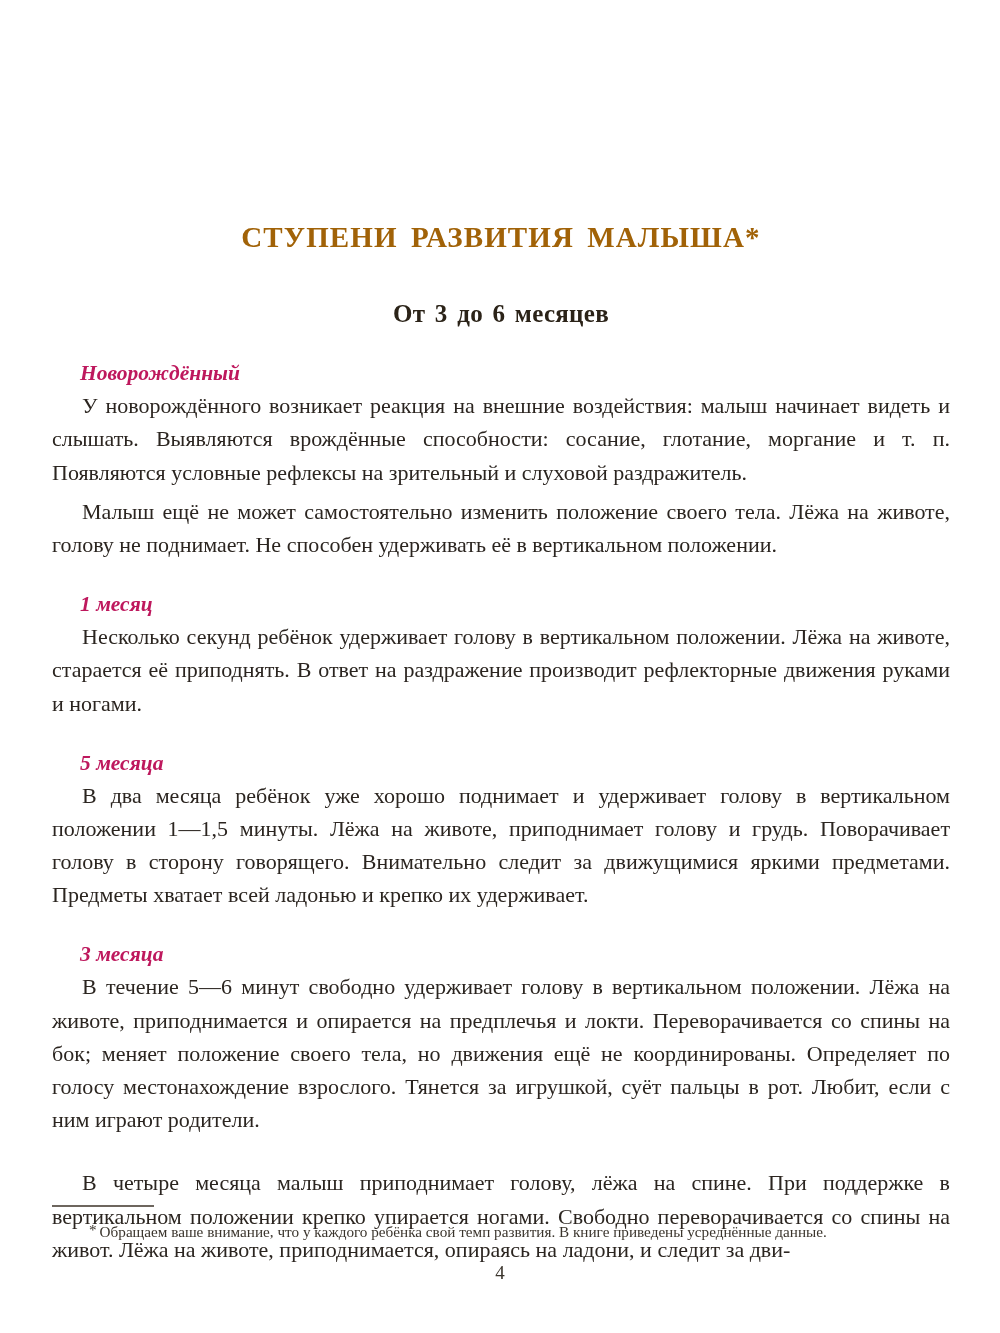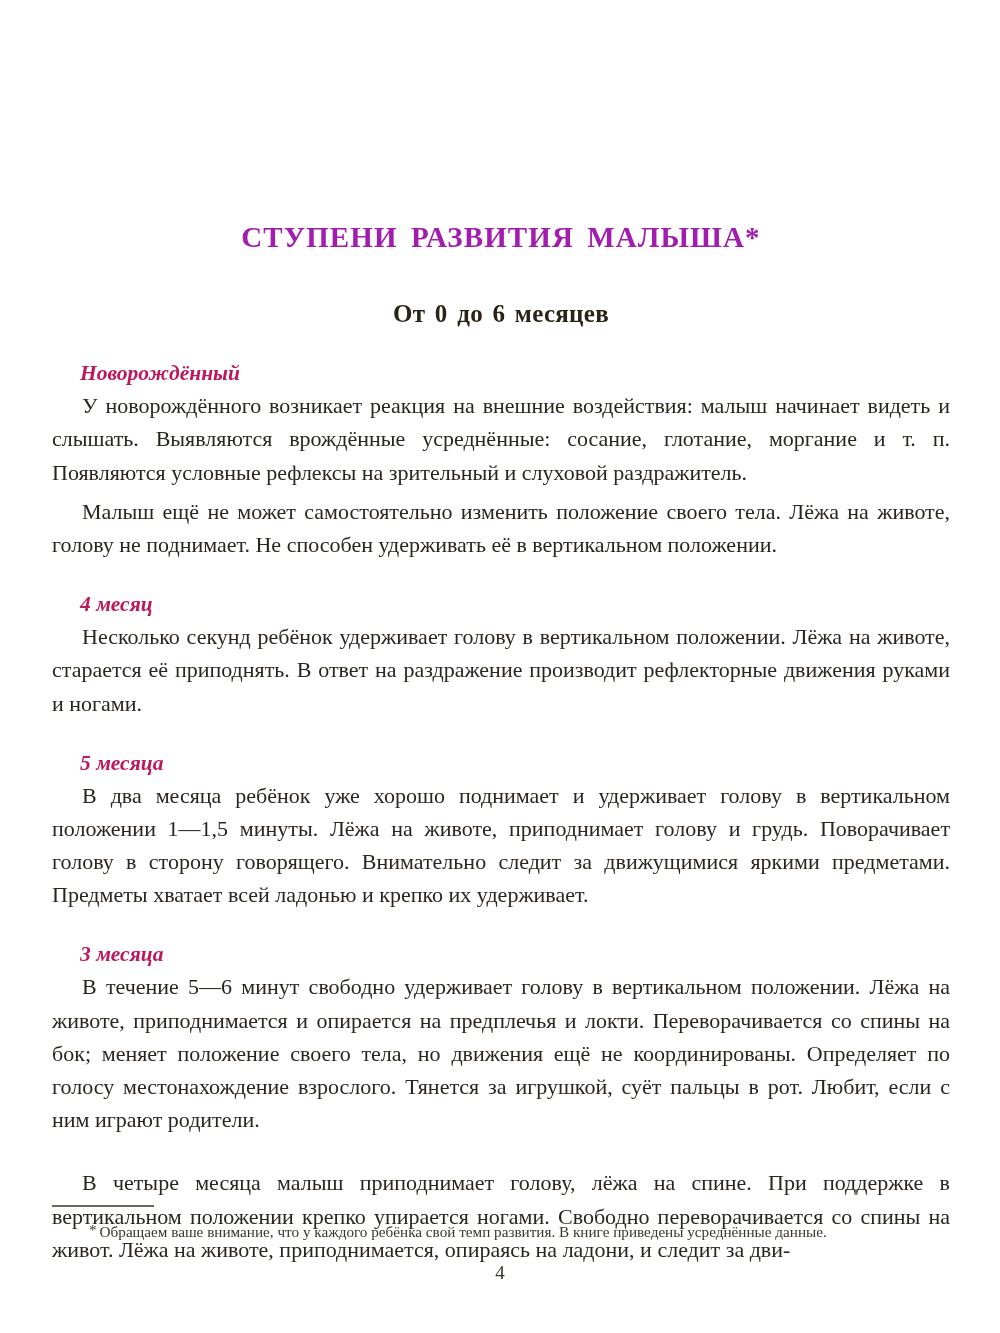--- a/index.html
+++ b/index.html
@@ -29,21 +29,21 @@
   
   .doc-title {
     text-align: center;
     font-weight: bold;
     font-size: 29px;
     letter-spacing: 1.1px;
     word-spacing: 5px;
     margin: 0;
     padding-top: 222px;
     line-height: 1.1;
-    color: #a21caf;
+    color: #a16207;
   }
   .doc-subtitle {
     text-align: center;
     font-weight: bold;
     font-size: 25px;
     letter-spacing: 0.3px;
     word-spacing: 3px;
     margin: 0;
     padding-top: 46px;
     line-height: 1.1;
@@ -118,30 +118,30 @@
 </style>
 </head>
 <body>
 
 <div class="page">
 
   <div class="content">
 
     <h1 class="doc-title">СТУПЕНИ РАЗВИТИЯ МАЛЫША*</h1>
 
-    <h2 class="doc-subtitle">От 0 до 6 месяцев</h2>
+    <h2 class="doc-subtitle">От 3 до 6 месяцев</h2>
 
     <div class="section first">
       <div class="section-heading">Новорождённый</div>
-      <p class="para">У новорождённого возникает реакция на внешние воздействия: малыш начинает видеть и слышать. Выявляются врождённые усреднённые: сосание, глотание, моргание и т. п. Появляются условные рефлексы на зрительный и слуховой раздражитель.</p>
+      <p class="para">У новорождённого возникает реакция на внешние воздействия: малыш начинает видеть и слышать. Выявляются врождённые способности: сосание, глотание, моргание и т. п. Появляются условные рефлексы на зрительный и слуховой раздражитель.</p>
       <p class="para">Малыш ещё не может самостоятельно изменить положение своего тела. Лёжа на животе, голову не поднимает. Не способен удерживать её в вертикальном положении.</p>
     </div>
 
     <div class="section">
-      <div class="section-heading">4 месяц</div>
+      <div class="section-heading">1 месяц</div>
       <p class="para">Несколько секунд ребёнок удерживает голову в вертикальном положении. Лёжа на животе, старается её приподнять. В ответ на раздражение производит рефлекторные движения руками и ногами.</p>
     </div>
 
     <div class="section">
       <div class="section-heading">5 месяца</div>
       <p class="para">В два месяца ребёнок уже хорошо поднимает и удерживает голову в вертикальном положении 1—1,5 минуты. Лёжа на животе, приподнимает голову и грудь. Поворачивает голову в сторону говорящего. Внимательно следит за движущимися яркими предметами. Предметы хватает всей ладонью и крепко их удерживает.</p>
     </div>
 
     <div class="section">
       <div class="section-heading">3 месяца</div>

